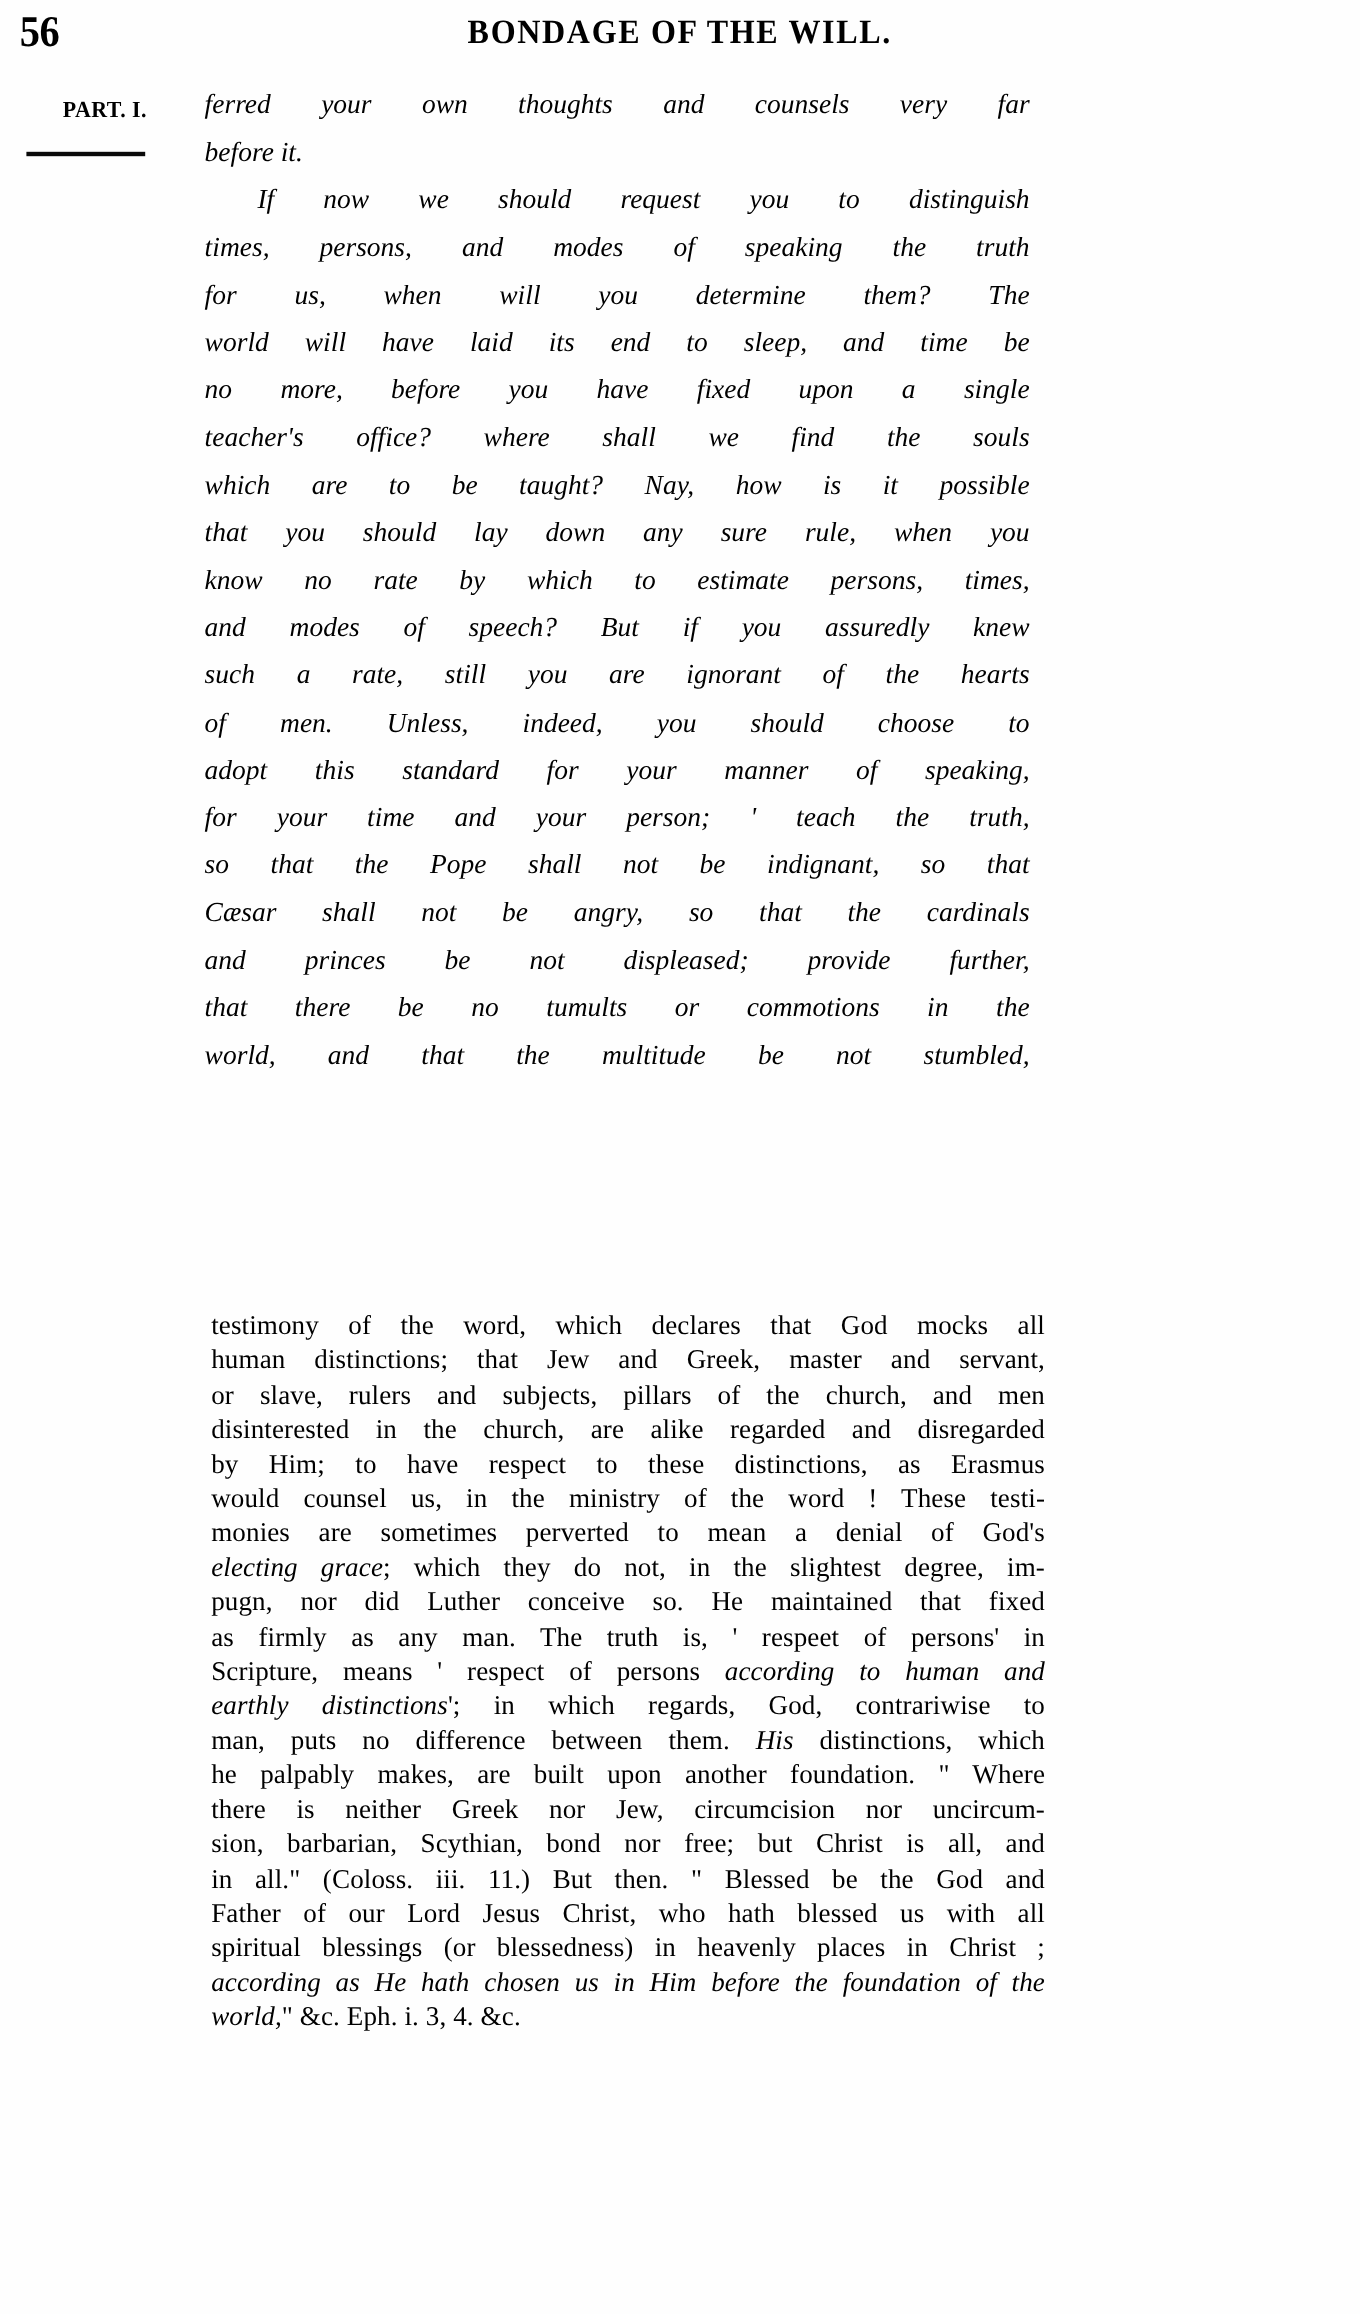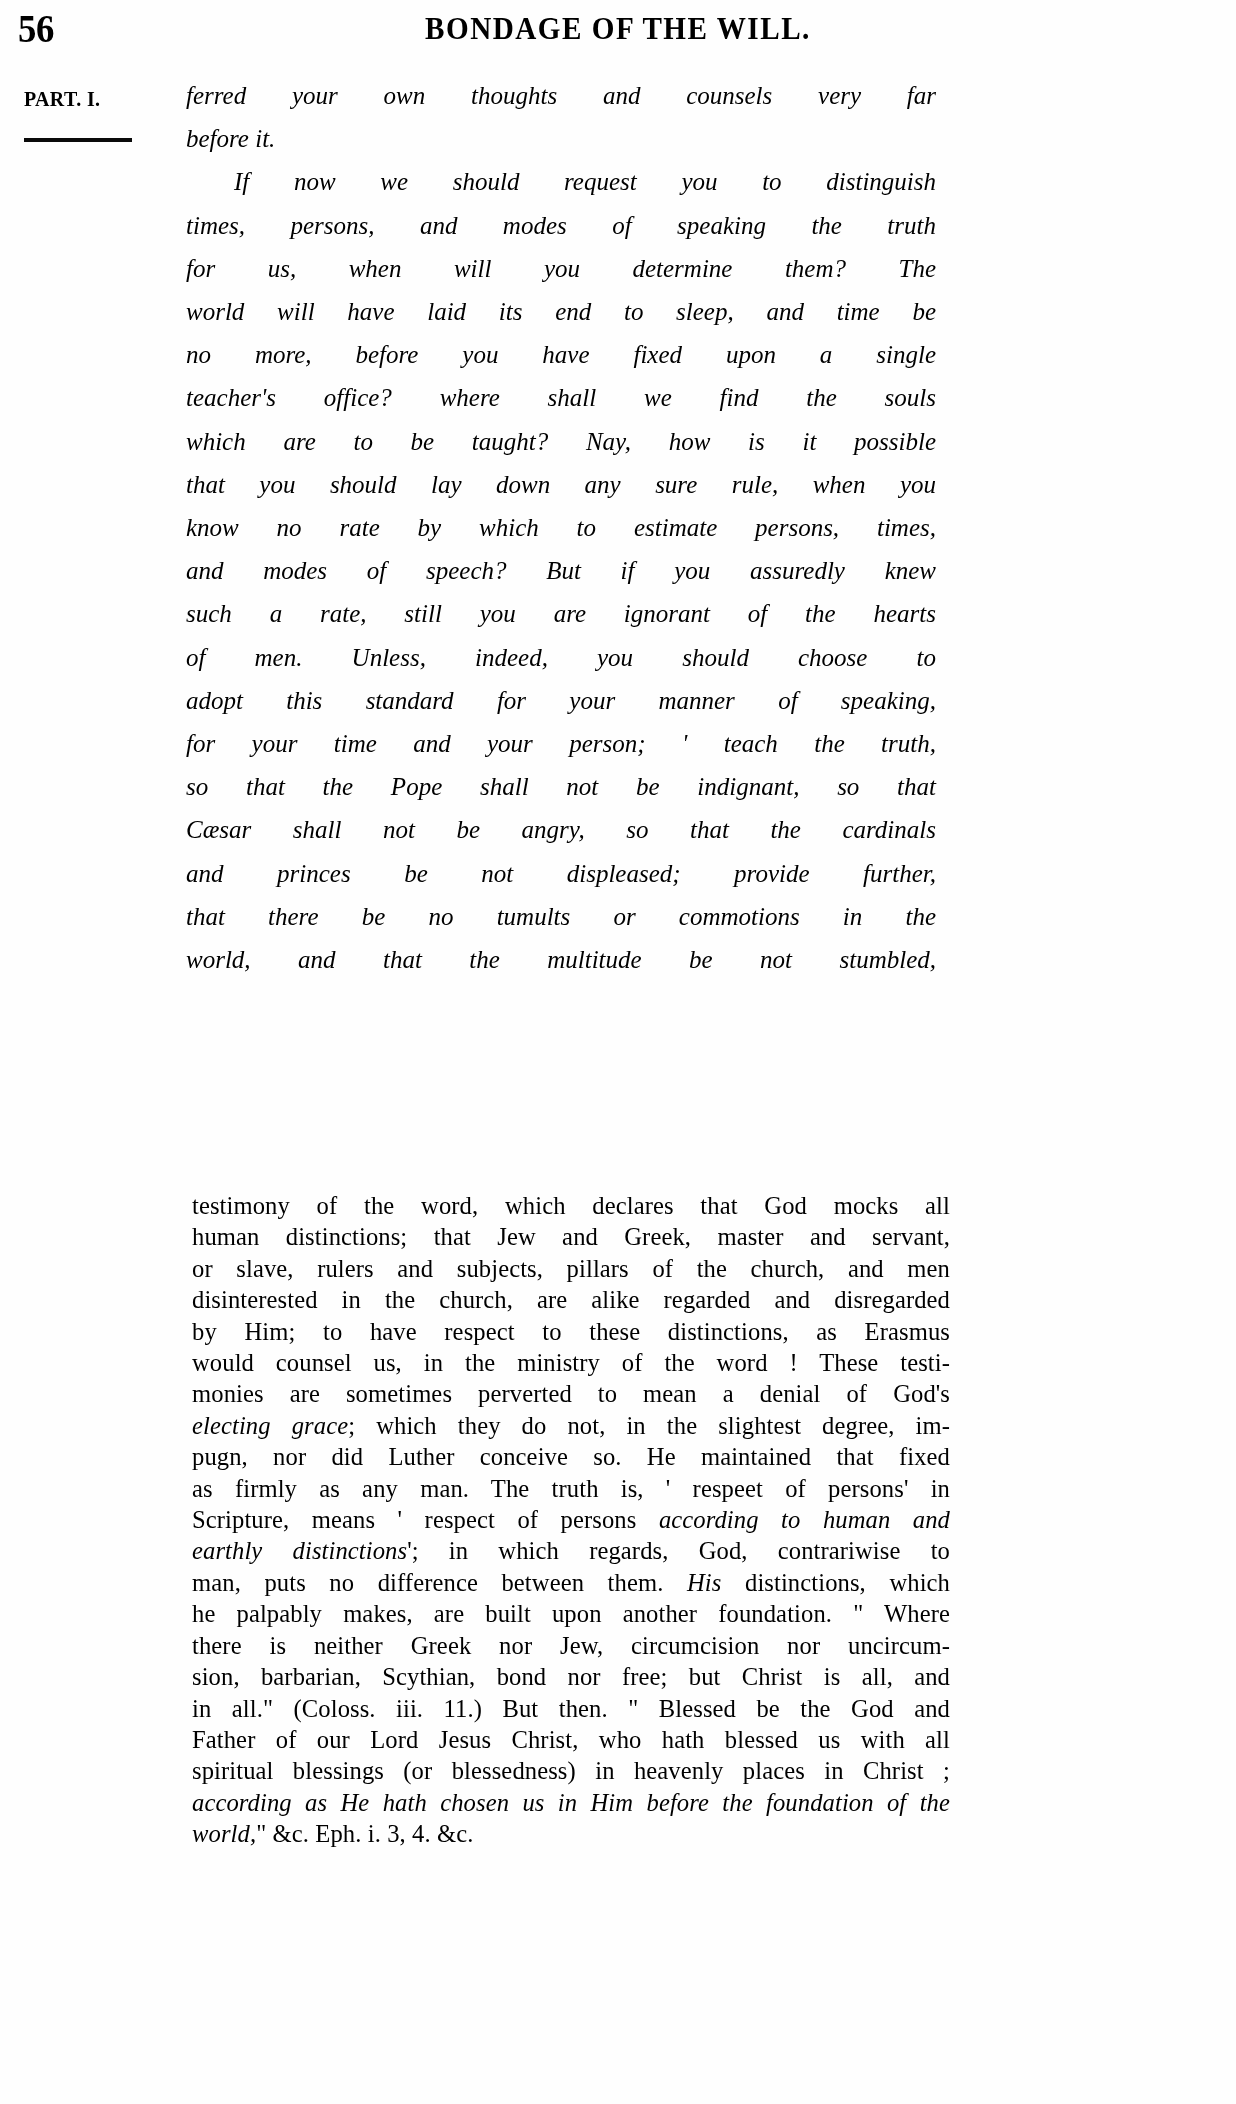--- a/index.html
+++ b/index.html
@@ -54,21 +54,21 @@
     line-height: 40px;
     transform: scaleX(0.94);
   }
 
   
   .margin-note {
     position: absolute;
     left: 24px;
     top: 86px;
     width: 150px;
-    text-align: left;
+    text-align: center;
   }
   .margin-note .label {
     font-size: 21px;
     font-weight: 700;
     letter-spacing: 0.4px;
     line-height: 26px;
     white-space: nowrap;
     transform: scaleX(0.95);
     transform-origin: left top;
   }

